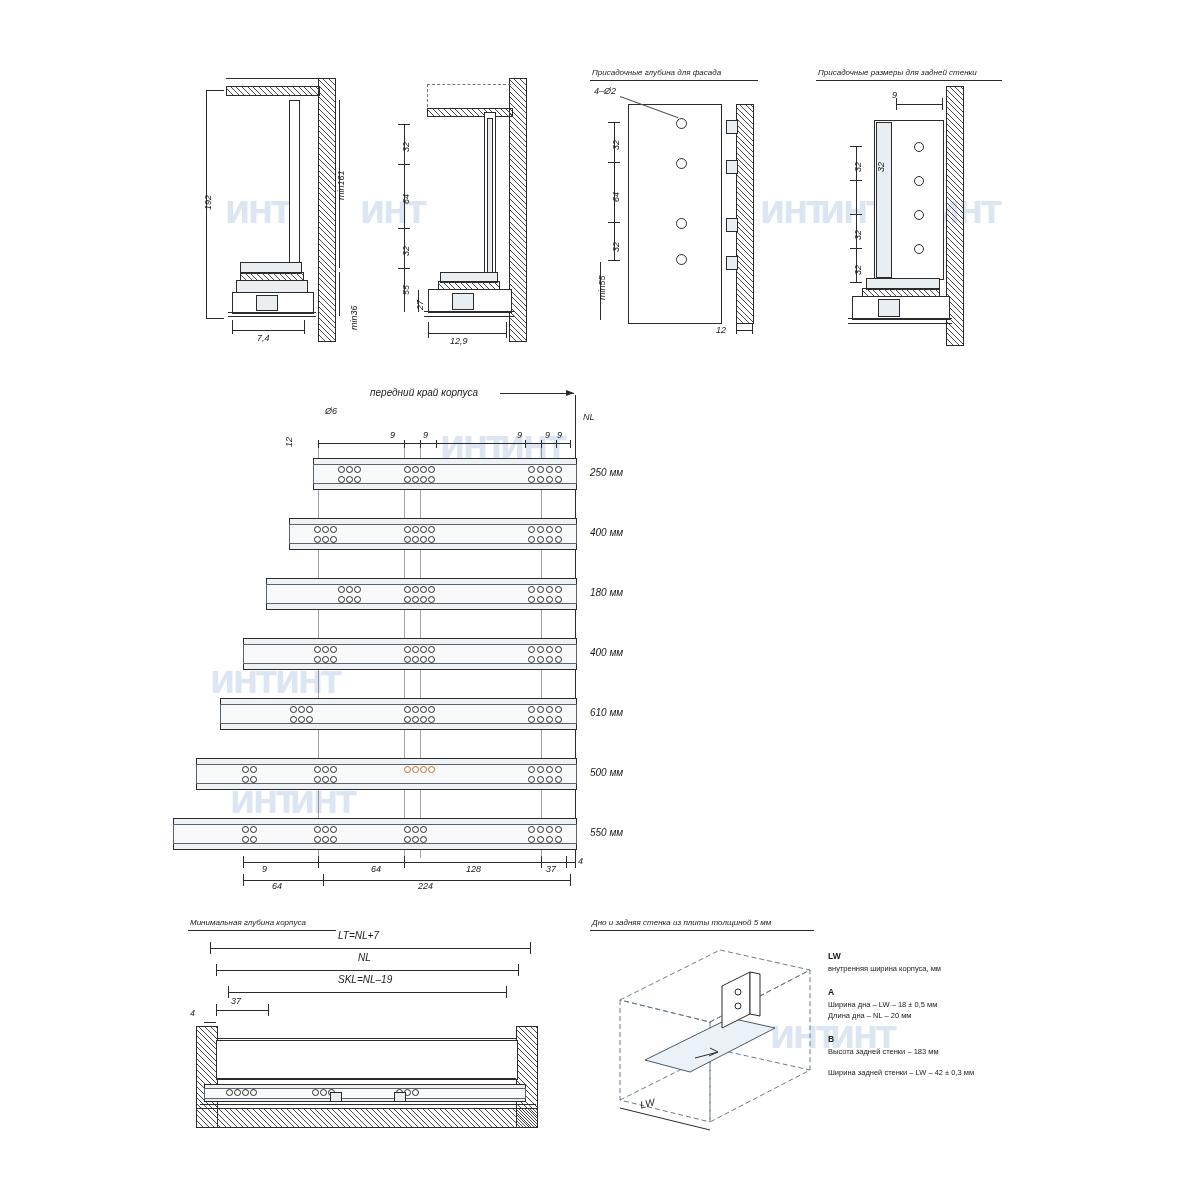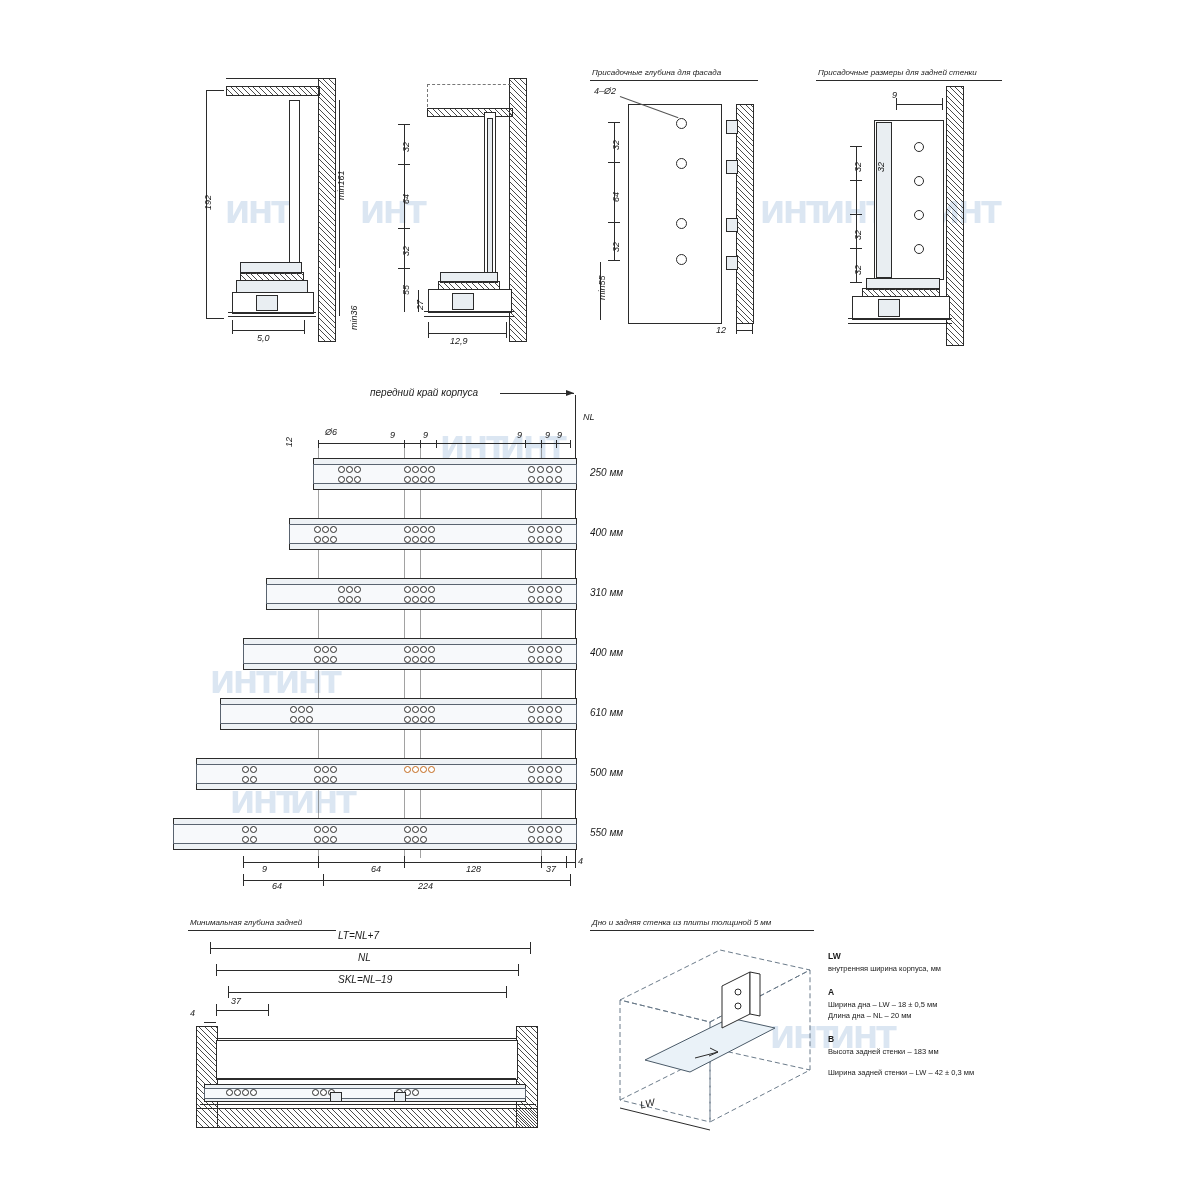--- a/index.html
+++ b/index.html
@@ -86,21 +86,21 @@
 
     <div class="ln v" style="left:339px;top:100px;height:168px;"></div>
     <div class="t ti rot" style="left:336px;top:200px;">min161</div>
 
     <div class="ln v" style="left:339px;top:272px;height:44px;"></div>
     <div class="t ti rot" style="left:349px;top:330px;">min36</div>
 
     <div class="ln h" style="left:232px;top:330px;width:72px;"></div>
     <div class="ln v" style="left:232px;top:320px;height:14px;"></div>
     <div class="ln v" style="left:304px;top:320px;height:14px;"></div>
-    <div class="t ti" style="left:257px;top:333px;">5,0</div>
+    <div class="t ti" style="left:257px;top:333px;">7,4</div>
   </div>
 
   <div>
     <div class="hatch" style="left:509px;top:78px;width:16px;height:262px;"></div>
     <div class="dash-h" style="left:427px;top:84px;width:84px;"></div>
     <div class="dash-v" style="left:427px;top:84px;height:28px;"></div>
     <div class="hatch" style="left:427px;top:108px;width:84px;height:7px;"></div>
     <div class="box fillwhite" style="left:484px;top:112px;width:10px;height:168px;"></div>
     <div class="box fillgrey" style="left:487px;top:118px;width:4px;height:158px;"></div>
     <div class="box fillgrey" style="left:440px;top:272px;width:56px;height:9px;"></div>
@@ -205,21 +205,21 @@
     <div class="ln h" style="left:848px;top:323px;width:104px;"></div>
   </div>
 
   <div>
     <div class="t ti t10" style="left:370px;top:387px;">передний край корпуса</div>
     <div class="ln h" style="left:500px;top:393px;width:74px;"></div>
     <div class="arrow" style="left:566px;top:390px;border-left:8px solid #2b2b2b;border-top:3px solid transparent;border-bottom:3px solid transparent;"></div>
     <div class="ln v" style="left:575px;top:395px;height:470px;"></div>
     <div class="t ti" style="left:583px;top:412px;">NL</div>
 
-    <div class="t ti" style="left:325px;top:427px;">Ø6</div>
+    <div class="t ti" style="left:325px;top:406px;">Ø6</div>
     <div class="t ti rot" style="left:284px;top:447px;">12</div>
 
     <div class="t ti" style="left:390px;top:430px;">9</div>
     <div class="t ti" style="left:423px;top:430px;">9</div>
     <div class="t ti" style="left:517px;top:430px;">9</div>
     <div class="t ti" style="left:545px;top:430px;">9</div>
     <div class="t ti" style="left:557px;top:430px;">9</div>
     <div class="ln h" style="left:318px;top:443px;width:252px;"></div>
     <div class="ln v" style="left:318px;top:440px;height:8px;"></div>
     <div class="ln v" style="left:404px;top:440px;height:8px;"></div>
@@ -304,21 +304,21 @@
     <div class="hole" style="left:420px;top:596px;width:5px;height:5px;"></div>
     <div class="hole" style="left:428px;top:596px;width:5px;height:5px;"></div>
     <div class="hole" style="left:528px;top:586px;width:5px;height:5px;"></div>
     <div class="hole" style="left:537px;top:586px;width:5px;height:5px;"></div>
     <div class="hole" style="left:546px;top:586px;width:5px;height:5px;"></div>
     <div class="hole" style="left:555px;top:586px;width:5px;height:5px;"></div>
     <div class="hole" style="left:528px;top:596px;width:5px;height:5px;"></div>
     <div class="hole" style="left:537px;top:596px;width:5px;height:5px;"></div>
     <div class="hole" style="left:546px;top:596px;width:5px;height:5px;"></div>
     <div class="hole" style="left:555px;top:596px;width:5px;height:5px;"></div>
-    <div class="t ti t10" style="left:590px;top:587px;">310 мм</div>
+    <div class="t ti t10" style="left:590px;top:587px;">180 мм</div>
 
     <div class="rail" style="left:243px;top:638px;width:332px;height:30px;"></div>
     <div class="railin" style="left:243px;top:644px;width:332px;height:18px;"></div>
     <div class="hole" style="left:314px;top:646px;width:5px;height:5px;"></div>
     <div class="hole" style="left:322px;top:646px;width:5px;height:5px;"></div>
     <div class="hole" style="left:330px;top:646px;width:5px;height:5px;"></div>
     <div class="hole" style="left:314px;top:656px;width:5px;height:5px;"></div>
     <div class="hole" style="left:322px;top:656px;width:5px;height:5px;"></div>
     <div class="hole" style="left:330px;top:656px;width:5px;height:5px;"></div>
     <div class="hole" style="left:404px;top:646px;width:5px;height:5px;"></div>
@@ -437,21 +437,21 @@
     <div class="ln v" style="left:323px;top:874px;height:12px;"></div>
     <div class="t ti" style="left:272px;top:881px;">64</div>
 
     <div class="ln h" style="left:318px;top:880px;width:252px;"></div>
     <div class="ln v" style="left:570px;top:874px;height:12px;"></div>
     <div class="t ti" style="left:418px;top:881px;">224</div>
   </div>
 
 
   <div>
-    <div class="t ti t8" style="left:190px;top:918px;">Минимальная глубина задней</div>
+    <div class="t ti t8" style="left:190px;top:918px;">Минимальная глубина корпуса</div>
     <div class="hdrline" style="left:188px;top:930px;width:148px;"></div>
 
     <div class="t ti t10" style="left:338px;top:930px;">LT=NL+7</div>
     <div class="ln h" style="left:210px;top:948px;width:320px;"></div>
     <div class="ln v" style="left:210px;top:942px;height:12px;"></div>
     <div class="ln v" style="left:530px;top:942px;height:12px;"></div>
 
     <div class="t ti t10" style="left:358px;top:952px;">NL</div>
     <div class="ln h" style="left:216px;top:970px;width:302px;"></div>
     <div class="ln v" style="left:216px;top:964px;height:12px;"></div>

